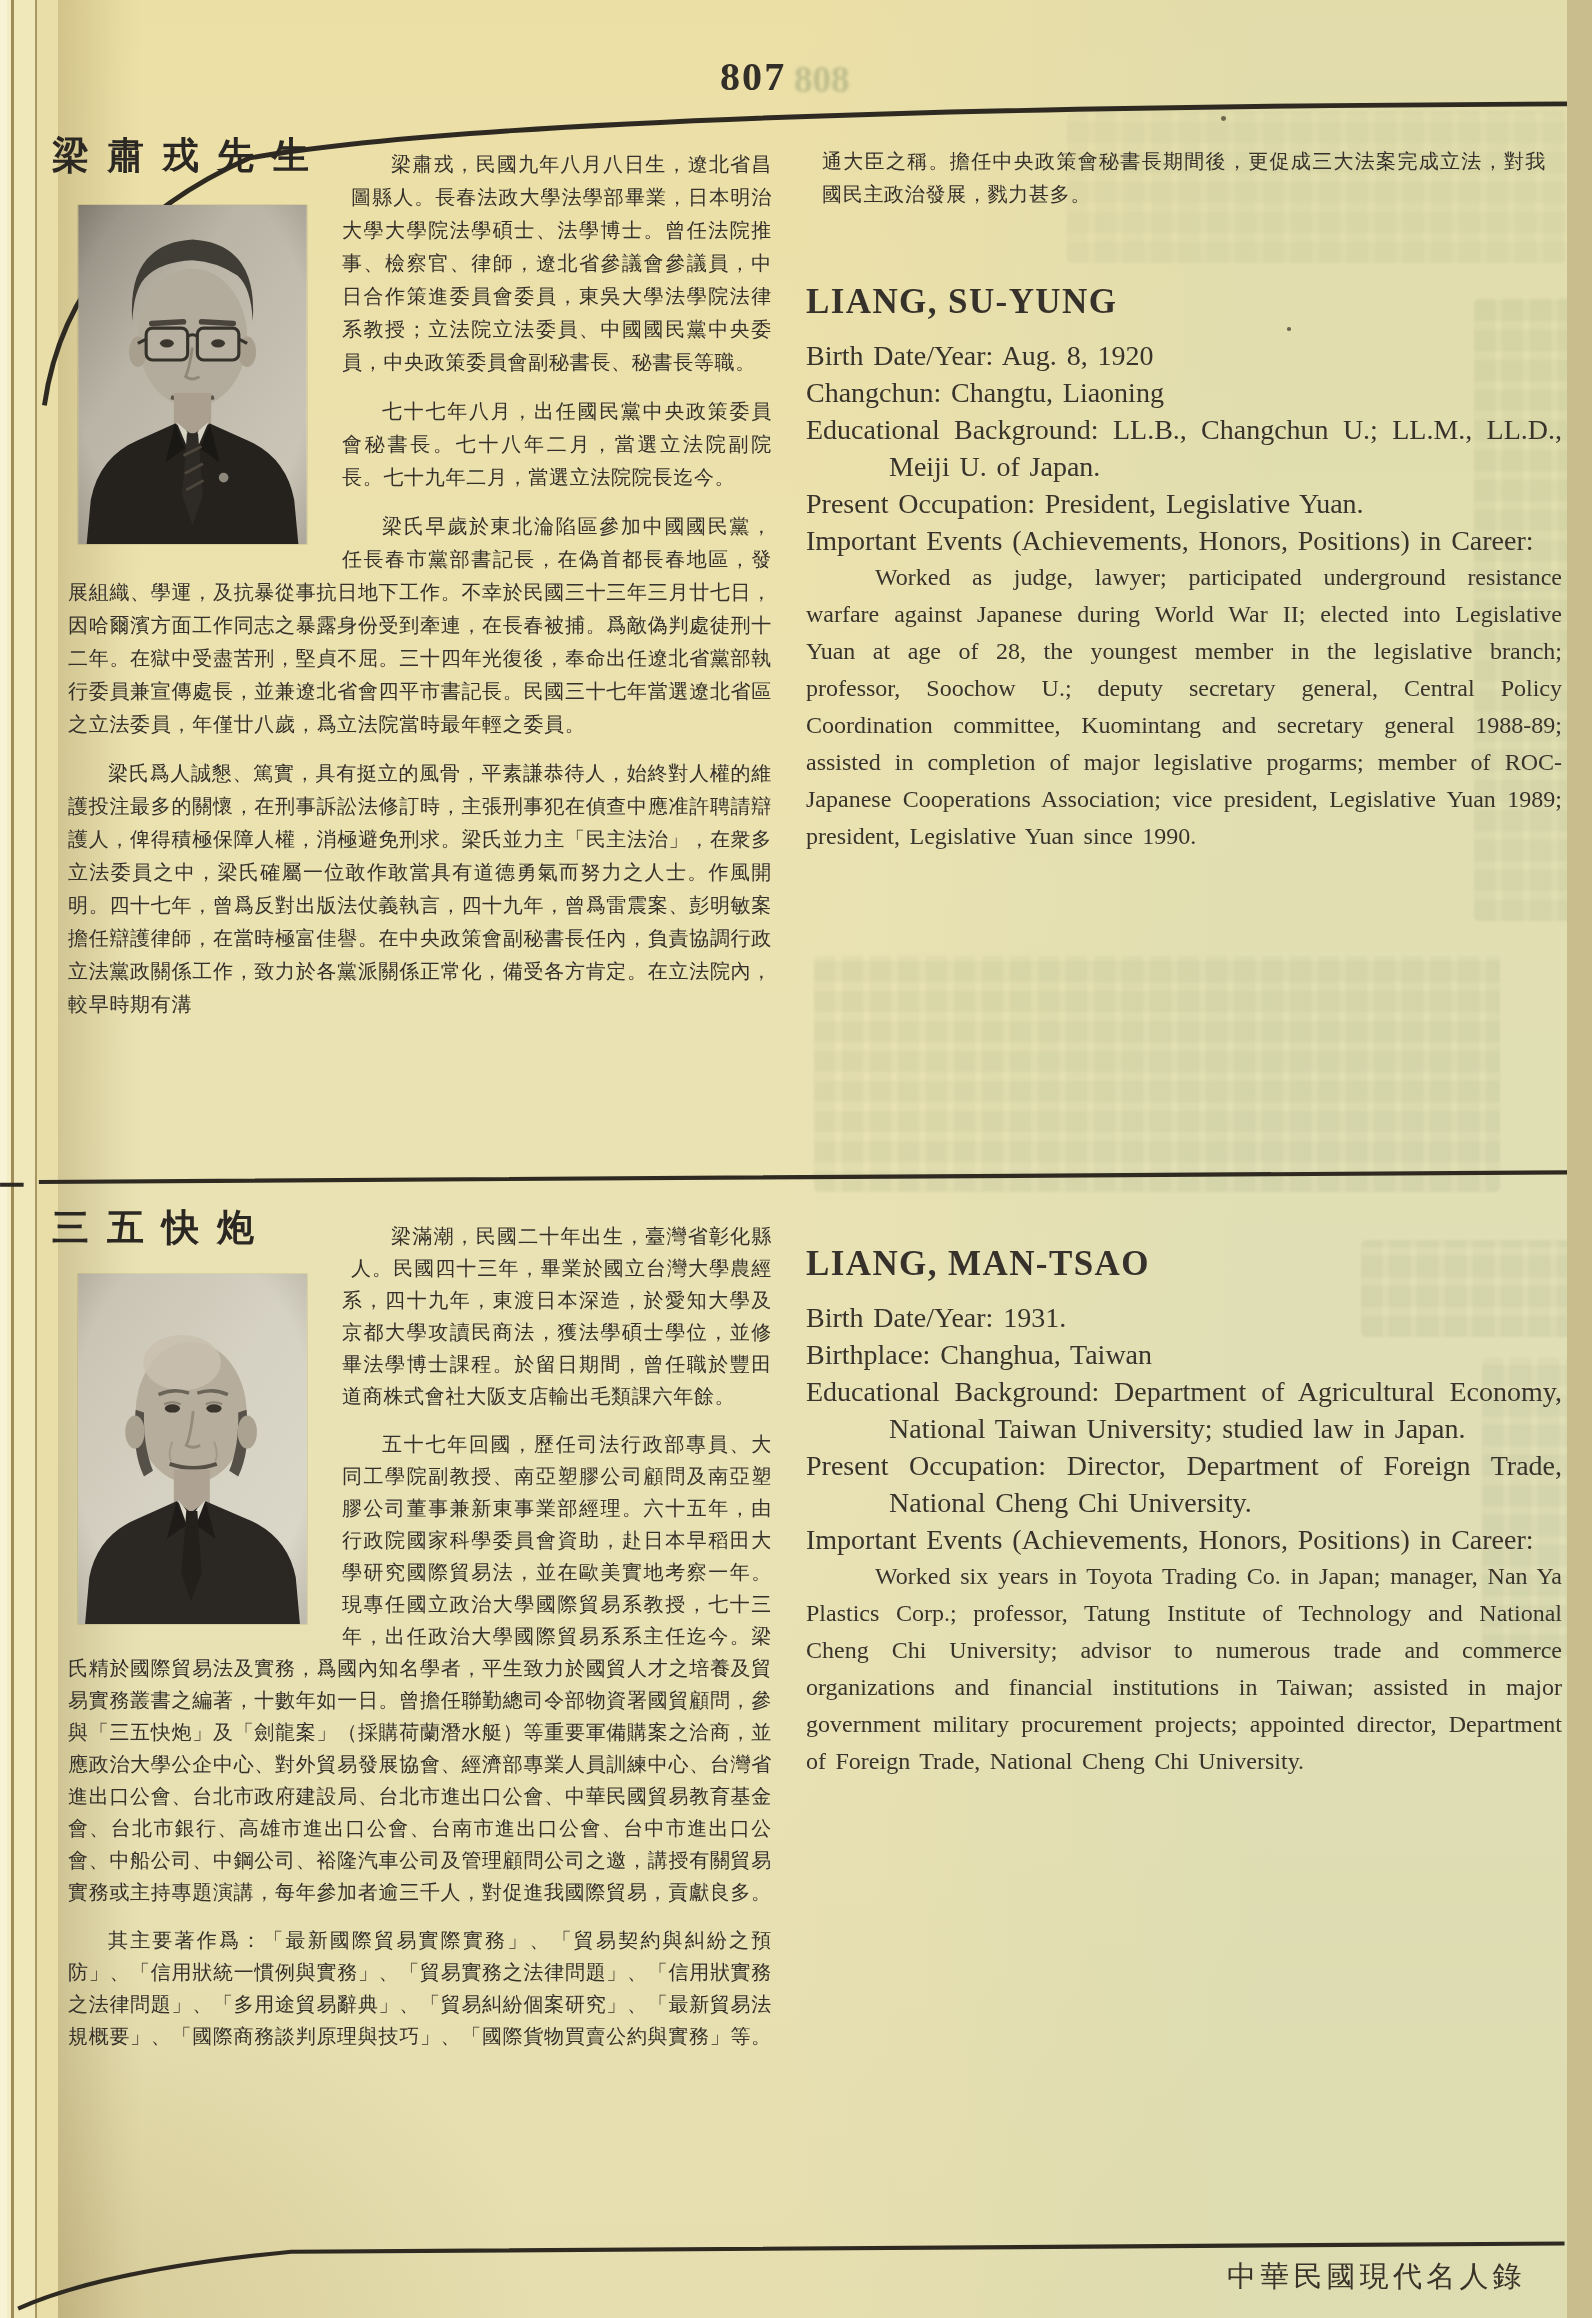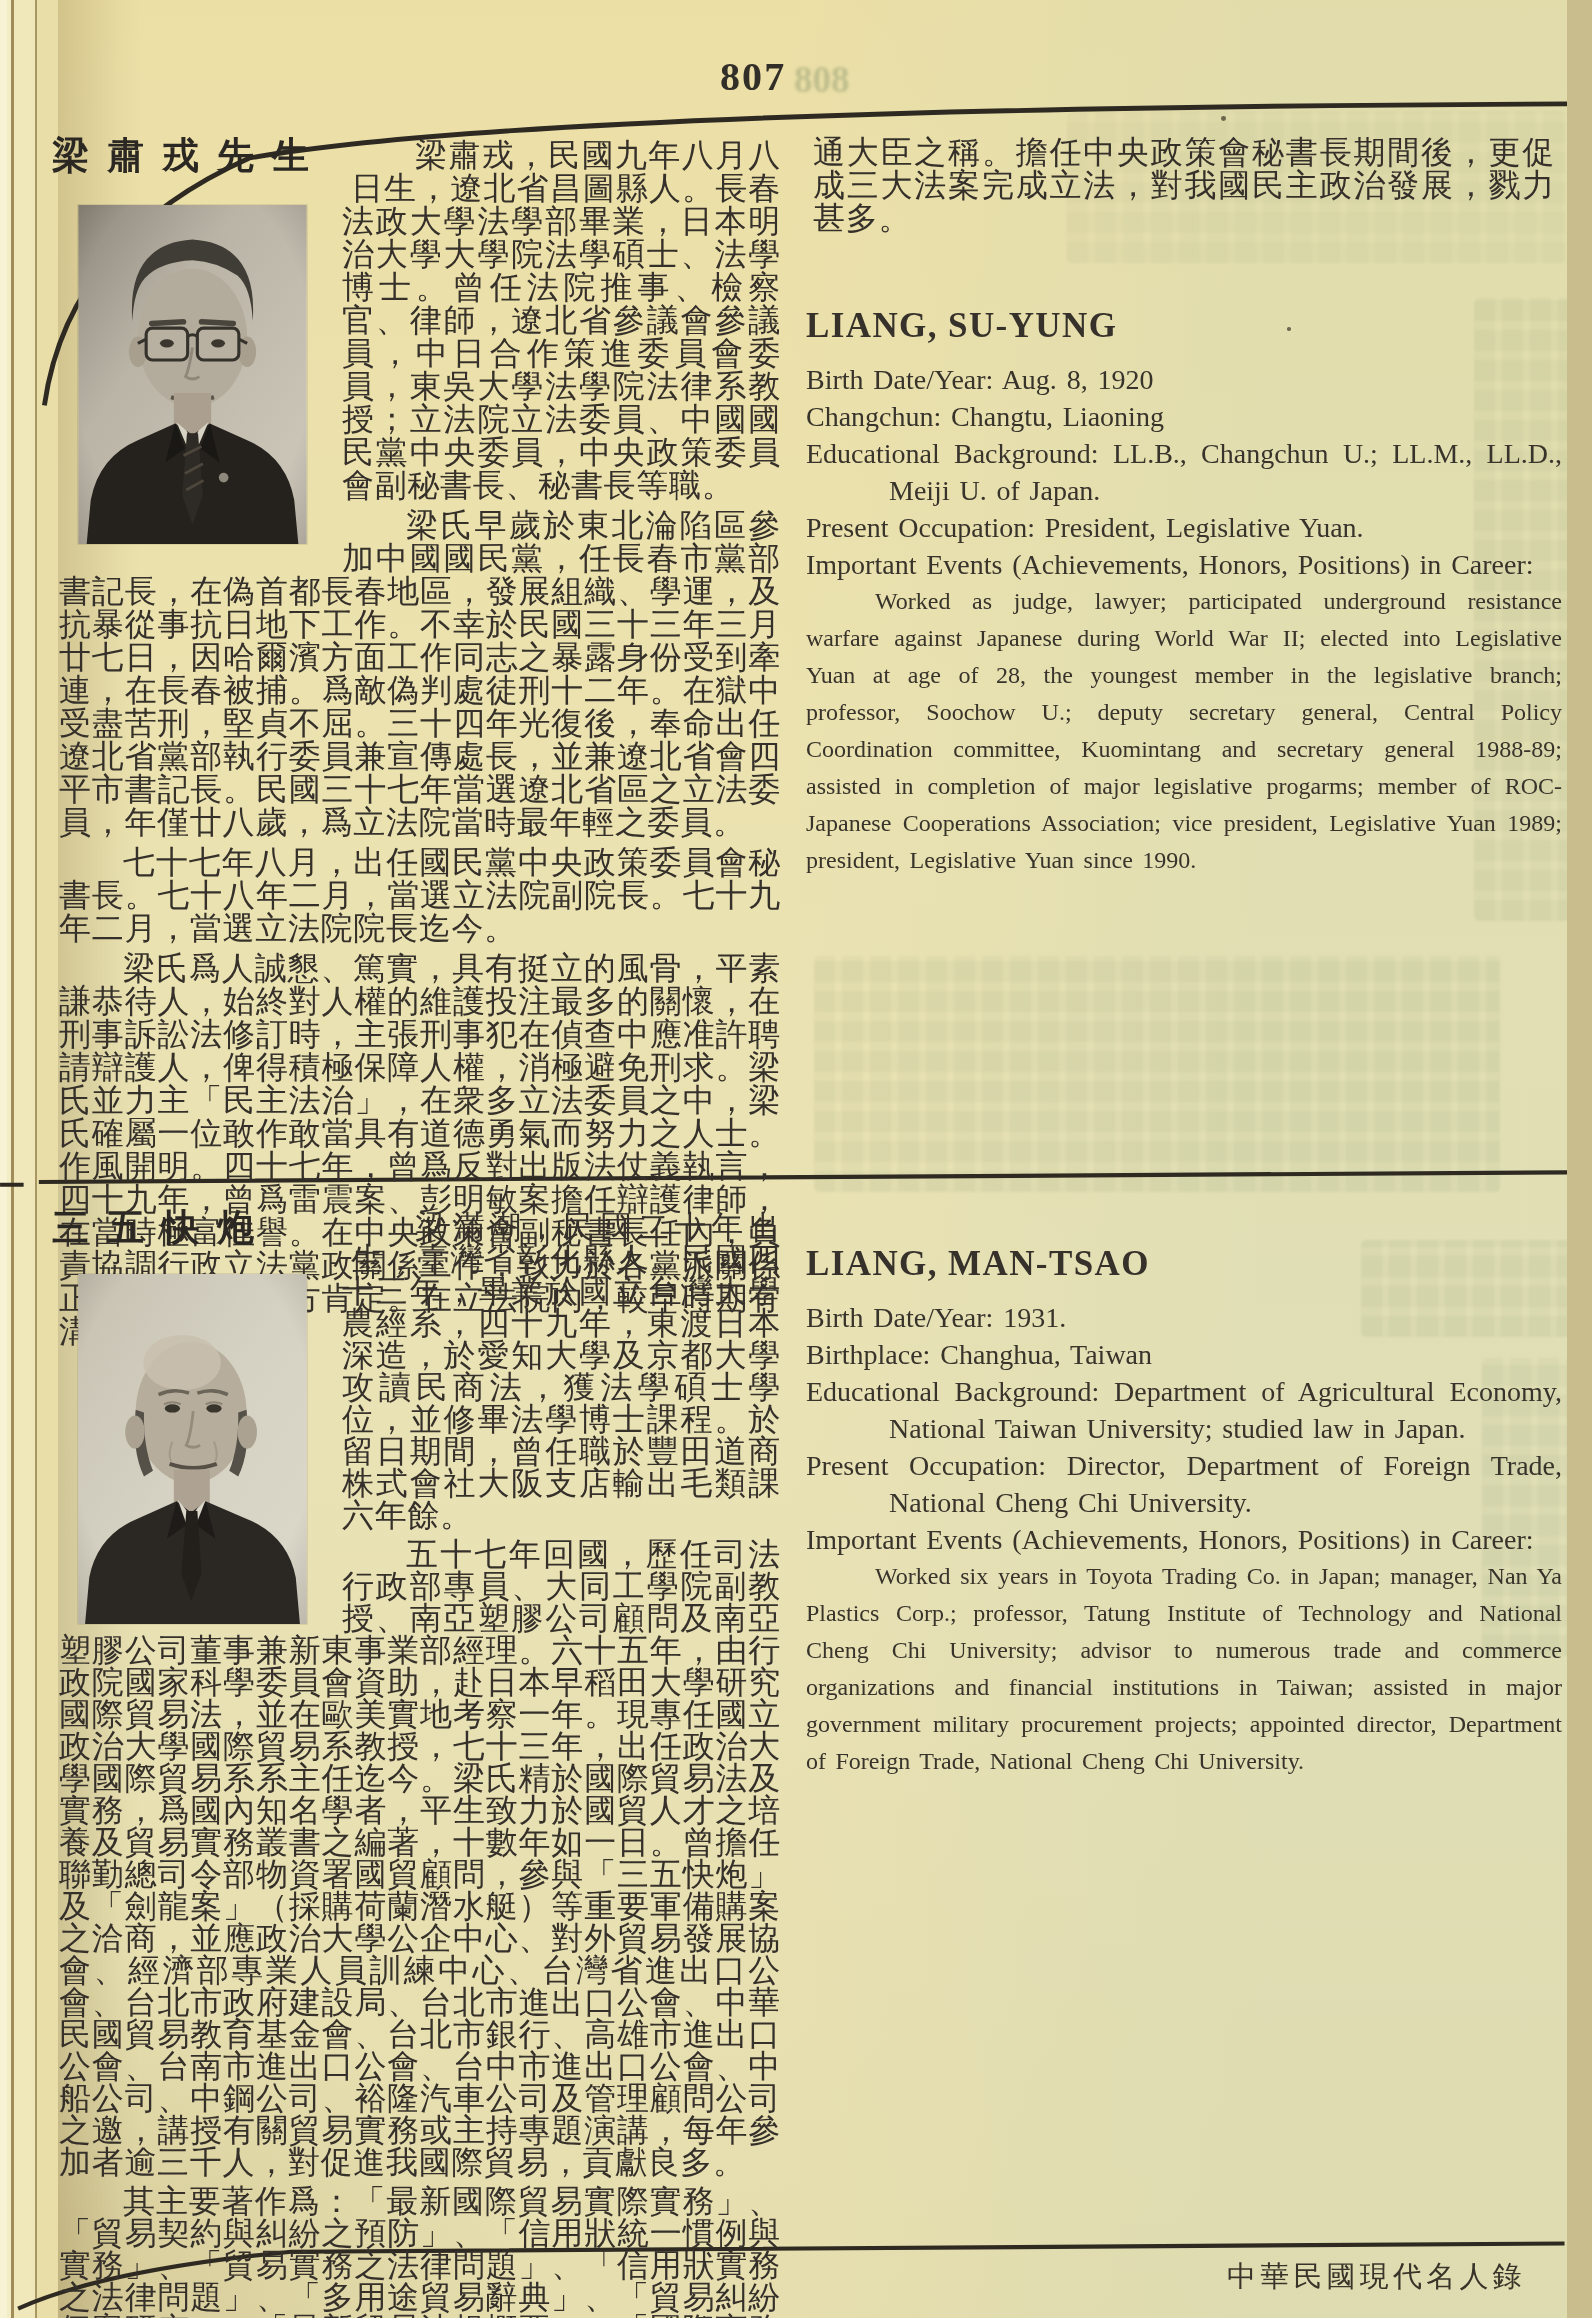--- a/index.html
+++ b/index.html
@@ -24,21 +24,21 @@
   .ghost-pageno{position:absolute;left:794px;top:58px;font-weight:600;font-size:37px;
     color:rgba(122,138,98,.38);filter:blur(1.4px);}
   .footer{position:absolute;top:2257px;left:1227px;font-size:29px;letter-spacing:4.2px;color:#393429;}
   
   .col{position:absolute;}
   .l1{left:52px;top:132px;width:736px;}
   .r1{left:806px;top:129px;width:756px;}
   .l2{left:52px;top:1204px;width:736px;}
   .r2{left:806px;top:1244px;width:756px;}
   
-  .zh{font-size:32px;line-height:33px;letter-spacing:0.7px;color:#35302a;text-align:justify;margin:7px;}
+  .zh{font-size:20px;line-height:33px;letter-spacing:0.7px;color:#35302a;text-align:justify;margin:16px;}
   .l2 .zh{line-height:32px;}
   .ind{text-indent:2em;}
   .name-zh{float:left;width:299px;height:67px;margin:0;padding-top:1.4px;
     font-size:37px;line-height:46px;font-weight:700;letter-spacing:18px;color:#2b2722;white-space:nowrap;}
   .l2 .name-zh{height:64px;}
   .photo{float:left;clear:left;margin:4.2px 35px 9.7px 26px;box-shadow:0 0 0 0.7px rgba(60,50,30,.15);
     line-height:0;}
   
   .en-name{margin:71px 0 15.2px 0;font-size:35px;line-height:40px;font-weight:600;
     letter-spacing:1.4px;color:#36312a;}
@@ -129,22 +129,22 @@
         <path d="M190 316 L204 372 L176 352 Z" fill="#1a1815"></path>
         <path d="M142 314 L165 368 L188 314 L174 326 L165 342 L156 326 Z" fill="#d7d3c5"></path>
         <path d="M157 330 L173 330 L180 420 L165 462 L150 420 Z" fill="#2e2a25"></path>
         <path d="M152 362 L178 349 M154 388 L180 374 M156 412 L181 398" stroke="#4d463d" stroke-width="4"></path>
         <circle cx="210" cy="394" r="7" fill="#8d887b"></circle>
         <rect width="330" height="490" fill="url(#vg1)"></rect>
       </svg>
     </div>
 
     <p class="zh ind">梁肅戎，民國九年八月八日生，遼北省昌圖縣人。長春法政大學法學部畢業，日本明治大學大學院法學碩士、法學博士。曾任法院推事、檢察官、律師，遼北省參議會參議員，中日合作策進委員會委員，東吳大學法學院法律系教授；立法院立法委員、中國國民黨中央委員，中央政策委員會副秘書長、秘書長等職。</p>
+    <p class="zh ind">七十七年八月，出任國民黨中央政策委員會秘書長。七十八年二月，當選立法院副院長。七十九年二月，當選立法院院長迄今。</p>
     <p class="zh ind">梁氏早歲於東北淪陷區參加中國國民黨，任長春市黨部書記長，在偽首都長春地區，發展組織、學運，及抗暴從事抗日地下工作。不幸於民國三十三年三月廿七日，因哈爾濱方面工作同志之暴露身份受到牽連，在長春被捕。爲敵偽判處徒刑十二年。在獄中受盡苦刑，堅貞不屈。三十四年光復後，奉命出任遼北省黨部執行委員兼宣傳處長，並兼遼北省會四平市書記長。民國三十七年當選遼北省區之立法委員，年僅廿八歲，爲立法院當時最年輕之委員。</p>
-    <p class="zh ind">七十七年八月，出任國民黨中央政策委員會秘書長。七十八年二月，當選立法院副院長。七十九年二月，當選立法院院長迄今。</p>
     <p class="zh ind">梁氏爲人誠懇、篤實，具有挺立的風骨，平素謙恭待人，始終對人權的維護投注最多的關懷，在刑事訴訟法修訂時，主張刑事犯在偵查中應准許聘請辯護人，俾得積極保障人權，消極避免刑求。梁氏並力主「民主法治」，在衆多立法委員之中，梁氏確屬一位敢作敢當具有道德勇氣而努力之人士。作風開明。四十七年，曾爲反對出版法仗義執言，四十九年，曾爲雷震案、彭明敏案擔任辯護律師，在當時極富佳譽。在中央政策會副秘書長任內，負責協調行政立法黨政關係工作，致力於各黨派關係正常化，備受各方肯定。在立法院內，較早時期有溝</p>
     <div class="clear"></div>
   </section>
 
   <section class="col r1">
     <p class="zh">通大臣之稱。擔任中央政策會秘書長期間後，更促成三大法案完成立法，對我國民主政治發展，戮力甚多。</p>
     <h3 class="en-name">LIANG, SU-YUNG</h3>
     <p class="fld">Birth Date/Year: Aug. 8, 1920</p>
     <p class="fld">Changchun: Changtu, Liaoning</p>
     <p class="fld">Educational Background: LL.B., Changchun U.; LL.M., LL.D., Meiji U. of Japan.</p>

